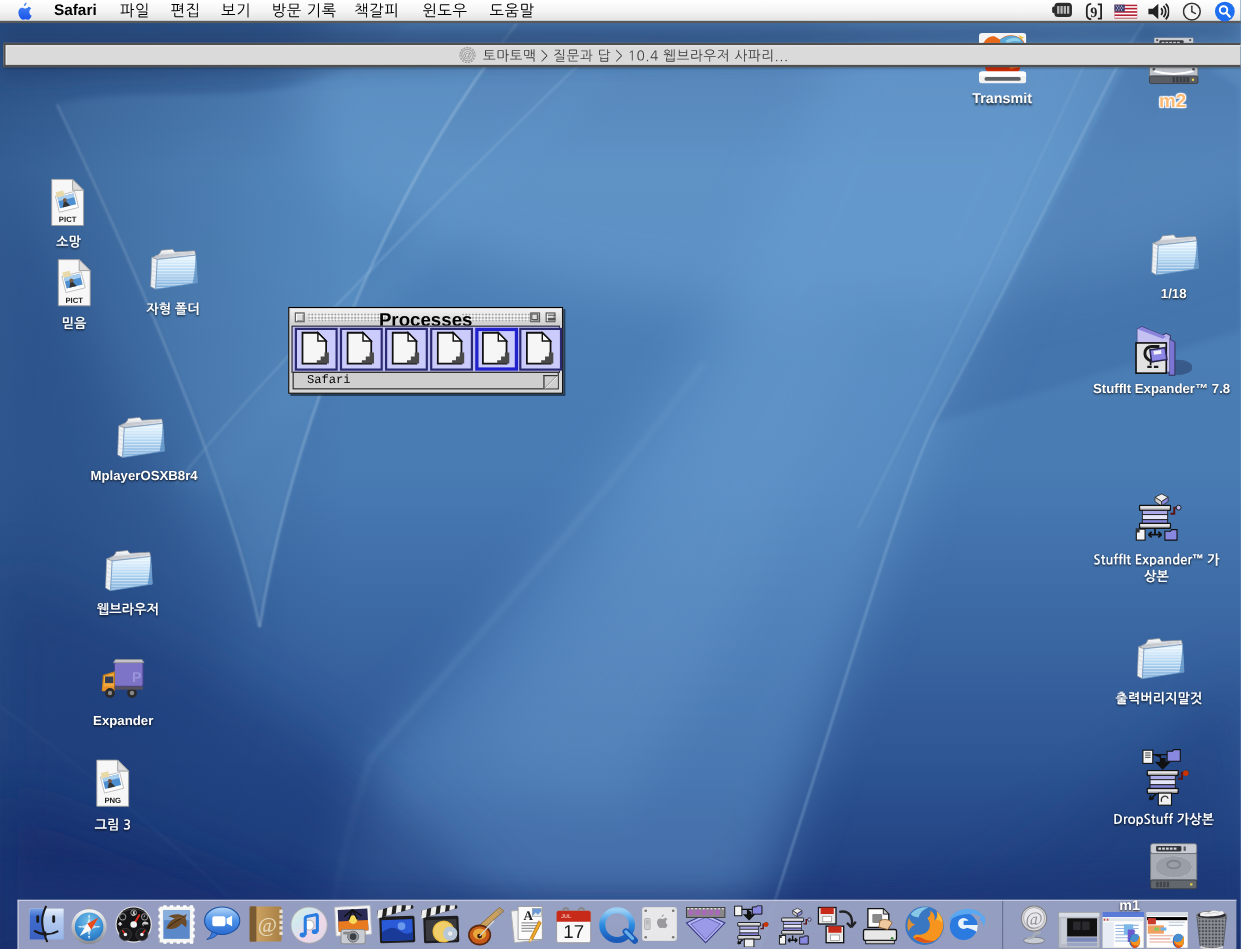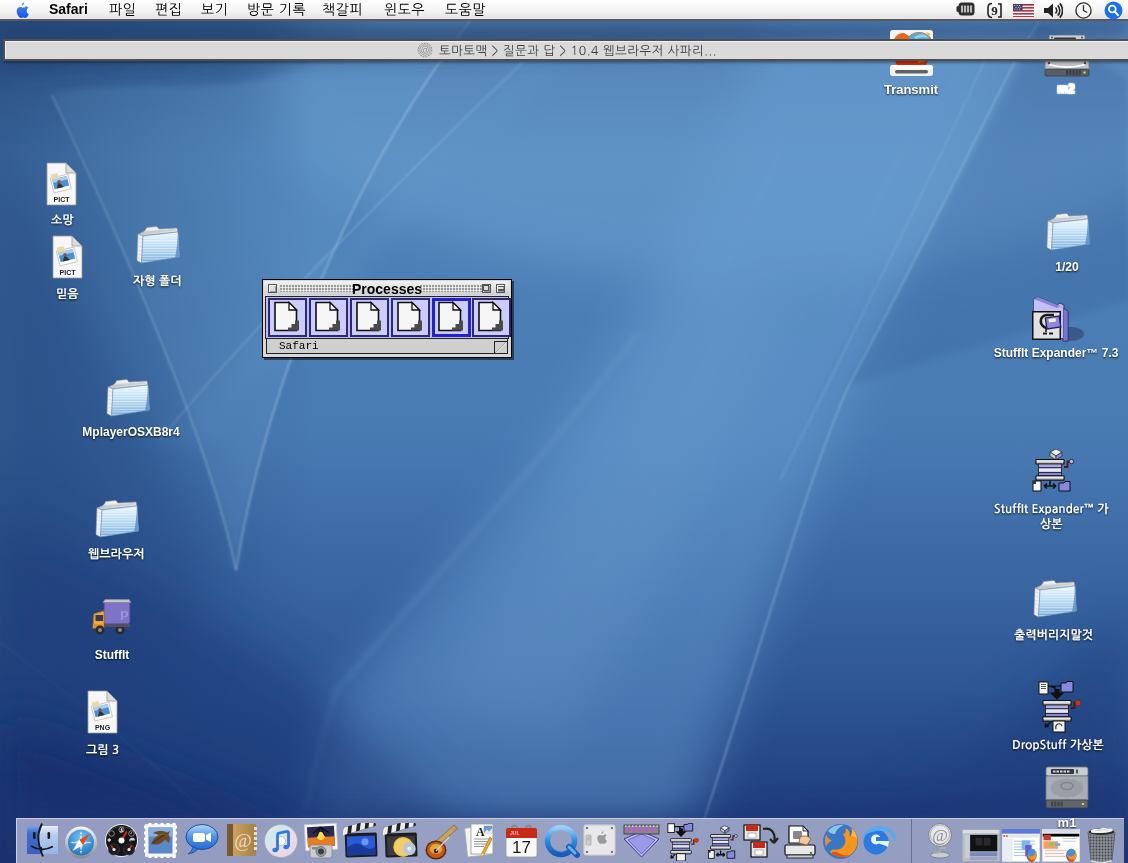--- a/index.html
+++ b/index.html
@@ -26,21 +26,21 @@
   background:#d8d8d8; border:1px solid #000; box-shadow:2px 2px 0 rgba(0,0,0,0.5); }
 #ptitle { position:absolute; left:1px; top:1px; right:1px; height:14px;
   background:linear-gradient(#f2f2f2,#cfcfcf); }
 .pstripes { position:absolute; top:4px; bottom:3px;
   background-image:radial-gradient(circle at 1px 1px, #9a9a9a 0.7px, rgba(0,0,0,0) 0.95px),
                    radial-gradient(circle at 2.5px 2.5px, #ffffff 0.75px, rgba(0,0,0,0) 1px);
   background-size:3px 3px; }
 #pclose { position:absolute; left:4px; top:3px; width:9px; height:9px;
   background:#ddd; border:1px solid #555; box-shadow:inset 1px 1px 0 #fff, inset -1px -1px 0 #999; }
 #ptext { position:absolute; left:0; right:0; top:0px; text-align:center; font-weight:bold;
-  font-size:14px; color:#000; font-family:"Liberation Sans",sans-serif; }
+  font-size:17px; color:#000; font-family:"Liberation Sans",sans-serif; }
 #pzoom { position:absolute; right:19px; top:3px; width:9px; height:9px;
   background:#ddd; border:1px solid #555; box-shadow:inset 1px 1px 0 #fff, inset -1px -1px 0 #999; }
 #pzoom:before { content:""; position:absolute; left:0px; top:0px; width:4px; height:4px; border:1px solid #555; }
 #pcollapse { position:absolute; right:5px; top:3px; width:9px; height:9px;
   background:#ddd; border:1px solid #555; box-shadow:inset 1px 1px 0 #fff, inset -1px -1px 0 #999; }
 #pcollapse:before { content:""; position:absolute; left:1px; top:1px; width:7px; height:2px; border-top:1px solid #555; border-bottom:1px solid #555; }
 #pcollapse:after { content:""; position:absolute; left:1px; top:5px; width:7px; height:1px; border-top:1px solid #555; }
 #pcontent { position:absolute; left:2px; right:2px; top:16px; height:43px;
   background:#bebef2; border:1px solid #222; }
 .pbtn { position:absolute; top:1px; width:39px; height:39px; background:#ccccfc;
@@ -346,21 +346,21 @@
         <rect x="5" y="2.5" width="22" height="5" rx="1" fill="#33363b"></rect>
         <g fill="#cfd3da">
           <rect x="7" y="4" width="2.5" height="2"></rect>
           <rect x="10.5" y="4" width="2.5" height="2"></rect>
           <rect x="14" y="4" width="2.5" height="2"></rect>
           <rect x="17.5" y="4" width="2.5" height="2"></rect>
           <rect x="21" y="4" width="2.5" height="2"></rect>
         </g>
       </svg>
   </div>
-  <div class="dlabel" style="left:1066px;top:82px;color:#ffffff;font-size:12px;text-shadow:0 0 2px #fff, 1px 1px 1px #fff, -1px -1px 1px #fff, 1px -1px 1px #fff, -1px 1px 1px #fff">m2</div>
+  <div class="dlabel" style="left:1066px;top:82px;color:#fdba74;font-size:17px;text-shadow:0 0 2px #fff, 1px 1px 1px #fff, -1px -1px 1px #fff, 1px -1px 1px #fff, -1px 1px 1px #fff">m2</div>
 
   <div class="dicon" style="left:45px;top:162px;width:32px;height:44px">
     <svg width="32" height="44" viewBox="0 0 32 44">
         <use href="#pictdoc"></use>
     <text x="16.5" y="40" text-anchor="middle" font-size="7" font-weight="bold" fill="#222" font-family="Liberation Sans">PICT</text>
       </svg>
   </div>
   <svg class="dlab" style="position:absolute;left:47px;top:211px;z-index:6" width="30" height="18" viewBox="0 0 30 18">
       <path transform="translate(4,13)" d="M1.6 -3.9Q1.6 -3.9 1.5 -3.9Q1.4 -4.0 1.4 -4.1L0.9 -4.8Q0.9 -4.9 0.9 -5.0Q1.0 -5.1 1.1 -5.1Q2.0 -5.4 2.6 -5.8Q3.3 -6.2 3.8 -6.7Q4.2 -7.2 4.5 -7.8Q4.8 -8.5 4.9 -9.3Q4.9 -9.4 4.9 -9.5Q5.0 -9.6 5.1 -9.6L6.1 -9.5Q6.3 -9.5 6.3 -9.3Q6.3 -9.0 6.2 -8.7Q6.4 -8.1 6.7 -7.6Q7.1 -7.1 7.6 -6.6Q8.1 -6.2 8.8 -5.8Q9.4 -5.5 10.1 -5.3Q10.2 -5.3 10.2 -5.2Q10.2 -5.1 10.2 -5.1L9.8 -4.3Q9.7 -4.1 9.5 -4.2Q9.0 -4.3 8.4 -4.6Q7.8 -4.8 7.3 -5.2Q6.8 -5.6 6.4 -6.0Q5.9 -6.4 5.6 -6.9Q5.0 -5.9 4.0 -5.1Q3.0 -4.4 1.6 -3.9ZM11.0 -0.8Q11.0 -0.8 11.0 -0.7Q10.9 -0.7 10.8 -0.7H0.4Q0.3 -0.7 0.3 -0.7Q0.2 -0.8 0.2 -0.8V-1.6Q0.2 -1.7 0.3 -1.8Q0.3 -1.8 0.4 -1.8H4.9V-4.4Q4.9 -4.5 5.1 -4.5H6.1Q6.2 -4.5 6.2 -4.5Q6.3 -4.5 6.3 -4.4V-1.8H10.8Q10.9 -1.8 11.0 -1.8Q11.0 -1.7 11.0 -1.6Z M17.7 -5.1Q17.7 -4.7 17.5 -4.5Q17.3 -4.3 16.9 -4.3H13.3Q12.8 -4.3 12.6 -4.5Q12.4 -4.7 12.4 -5.1V-8.8Q12.4 -9.2 12.6 -9.4Q12.8 -9.6 13.3 -9.6H16.9Q17.3 -9.6 17.5 -9.4Q17.7 -9.3 17.7 -8.8ZM16.3 -8.3Q16.3 -8.4 16.3 -8.5Q16.3 -8.5 16.2 -8.5H14.0Q13.9 -8.5 13.8 -8.5Q13.8 -8.4 13.8 -8.3V-5.6Q13.8 -5.5 13.8 -5.4Q13.9 -5.4 14.0 -5.4H16.2Q16.3 -5.4 16.3 -5.4Q16.3 -5.5 16.3 -5.6ZM22.5 -6.2Q22.5 -6.2 22.4 -6.1Q22.4 -6.1 22.3 -6.1H20.7V-3.6Q20.7 -3.6 20.6 -3.5Q20.6 -3.5 20.5 -3.5H19.4Q19.4 -3.5 19.3 -3.5Q19.3 -3.6 19.3 -3.6V-9.9Q19.3 -10.1 19.4 -10.1H20.5Q20.7 -10.1 20.7 -9.9V-7.2H22.3Q22.4 -7.2 22.4 -7.2Q22.5 -7.1 22.5 -7.1ZM19.4 -1.0Q19.4 -1.3 19.2 -1.5Q19.0 -1.7 18.7 -1.9Q18.4 -2.0 18.0 -2.1Q17.6 -2.2 17.2 -2.2Q16.2 -2.2 15.6 -1.9Q15.1 -1.6 15.1 -1.0Q15.1 -0.7 15.2 -0.5Q15.4 -0.3 15.7 -0.1Q15.9 0.0 16.3 0.1Q16.7 0.2 17.2 0.2Q17.6 0.2 18.0 0.1Q18.4 0.0 18.7 -0.1Q19.0 -0.3 19.2 -0.5Q19.4 -0.7 19.4 -1.0ZM20.8 -1.0Q20.8 -0.5 20.5 -0.1Q20.2 0.3 19.8 0.6Q19.3 0.9 18.6 1.1Q18.0 1.3 17.2 1.3Q16.4 1.3 15.7 1.1Q15.1 0.9 14.6 0.6Q14.1 0.3 13.9 -0.1Q13.6 -0.5 13.6 -1.0Q13.6 -1.5 13.9 -1.9Q14.1 -2.4 14.6 -2.7Q15.1 -3.0 15.7 -3.1Q16.4 -3.3 17.2 -3.3Q18.0 -3.3 18.6 -3.1Q19.3 -3.0 19.8 -2.7Q20.2 -2.4 20.5 -1.9Q20.8 -1.5 20.8 -1.0Z" fill="#ffffff" filter="url(#lsh)"></path>
     </svg>
@@ -408,59 +408,59 @@
       <path d="M4,16 L14,13 L14,30 L3,30 Z" fill="#f2a93b" stroke="#b97a1a" stroke-width="1"></path>
       <rect x="5.5" y="17" width="7.5" height="6" fill="#333c55"></rect>
       <rect x="3" y="26" width="11" height="4" fill="#e8912a"></rect>
       <circle cx="10" cy="32" r="4.5" fill="#2a2a2a"></circle>
         <circle cx="10" cy="32" r="2" fill="#888"></circle>
       <circle cx="30" cy="32" r="4.5" fill="#2a2a2a"></circle>
         <circle cx="30" cy="32" r="2" fill="#888"></circle>
       <rect x="14" y="26" width="26" height="3" fill="#55505f"></rect>
     </svg>
   </div>
-  <div class="dlabel" style="left:112px;top:648px">StuffIt</div>
+  <div class="dlabel" style="left:112px;top:648px">Expander</div>
 
   <div class="dicon" style="left:86px;top:690px;width:32px;height:44px">
     <svg width="32" height="44" viewBox="0 0 32 44">
         <use href="#pictdoc"></use>
     <text x="16.5" y="40" text-anchor="middle" font-size="7" font-weight="bold" fill="#222" font-family="Liberation Sans">PNG</text>
       </svg>
   </div>
   <svg class="dlab" style="position:absolute;left:82px;top:741px;z-index:6" width="41" height="18" viewBox="0 0 41 18">
       <path transform="translate(4,13)" d="M11.0 -0.9Q11.0 -0.9 11.0 -0.8Q10.9 -0.7 10.8 -0.7H0.4Q0.3 -0.7 0.3 -0.8Q0.2 -0.9 0.2 -0.9V-1.7Q0.2 -1.8 0.3 -1.8Q0.3 -1.9 0.4 -1.9H7.6Q7.8 -3.0 7.9 -4.5Q8.0 -6.0 8.0 -7.7Q8.0 -7.9 8.0 -8.0Q7.9 -8.0 7.7 -8.0H1.9Q1.9 -8.0 1.8 -8.1Q1.8 -8.1 1.8 -8.2V-9.0Q1.8 -9.1 1.8 -9.1Q1.9 -9.2 1.9 -9.2H8.6Q9.1 -9.2 9.3 -8.9Q9.4 -8.6 9.4 -8.2Q9.4 -6.6 9.3 -5.0Q9.3 -3.4 9.0 -1.9H10.8Q10.9 -1.9 11.0 -1.8Q11.0 -1.8 11.0 -1.7Z M19.7 -1.5Q19.7 -1.6 19.7 -1.6Q19.6 -1.7 19.5 -1.7H15.6Q15.5 -1.7 15.5 -1.6Q15.4 -1.6 15.4 -1.5V-0.2Q15.4 -0.1 15.5 -0.0Q15.5 -0.0 15.6 -0.0H19.5Q19.6 -0.0 19.7 -0.0Q19.7 -0.1 19.7 -0.2ZM21.1 0.2Q21.1 0.7 20.9 0.9Q20.7 1.1 20.2 1.1H15.0Q14.4 1.1 14.2 0.9Q14.1 0.7 14.1 0.2V-1.9Q14.1 -2.4 14.3 -2.6Q14.5 -2.8 14.9 -2.8H20.1Q20.7 -2.8 20.9 -2.6Q21.1 -2.4 21.1 -1.9ZM18.9 -4.4Q18.9 -4.4 18.8 -4.3Q18.8 -4.3 18.7 -4.3Q18.2 -4.2 17.5 -4.1Q16.8 -4.0 16.1 -3.9Q15.4 -3.9 14.7 -3.9Q13.9 -3.9 13.3 -3.9Q12.8 -3.9 12.7 -4.1Q12.5 -4.2 12.5 -4.6V-6.6Q12.5 -7.0 12.7 -7.2Q12.8 -7.3 13.2 -7.3H16.0Q16.2 -7.3 16.2 -7.3Q16.2 -7.4 16.2 -7.5V-8.4Q16.2 -8.5 16.2 -8.6Q16.2 -8.6 16.0 -8.6H12.7Q12.6 -8.6 12.6 -8.6Q12.5 -8.7 12.5 -8.7V-9.5Q12.5 -9.6 12.6 -9.6Q12.6 -9.7 12.7 -9.7H16.8Q17.2 -9.7 17.4 -9.5Q17.6 -9.3 17.6 -8.9V-7.1Q17.6 -6.6 17.4 -6.5Q17.2 -6.3 16.8 -6.3H14.0Q13.9 -6.3 13.9 -6.3Q13.9 -6.2 13.9 -6.1V-5.2Q13.9 -5.0 14.1 -5.0Q14.6 -5.0 15.2 -5.0Q15.8 -5.0 16.4 -5.0Q16.9 -5.1 17.5 -5.1Q18.0 -5.2 18.5 -5.3Q18.6 -5.3 18.7 -5.3Q18.7 -5.2 18.7 -5.2ZM21.1 -3.5Q21.1 -3.4 20.9 -3.4H19.8Q19.7 -3.4 19.7 -3.5V-9.9Q19.7 -10.1 19.8 -10.1H20.9Q21.1 -10.1 21.1 -9.9Z M31.3 -0.6Q30.8 -0.2 30.2 -0.0Q29.5 0.1 28.8 0.1Q28.3 0.1 27.8 0.0Q27.3 -0.0 26.8 -0.2Q26.7 -0.2 26.7 -0.3Q26.6 -0.3 26.6 -0.5L26.7 -1.4Q26.7 -1.5 26.8 -1.5Q26.9 -1.5 27.0 -1.5Q27.3 -1.4 27.7 -1.3Q28.0 -1.2 28.3 -1.2Q28.5 -1.2 28.8 -1.1Q29.1 -1.1 29.3 -1.2Q29.6 -1.2 29.8 -1.3Q30.1 -1.3 30.3 -1.5Q30.8 -1.9 30.8 -2.7Q30.8 -3.0 30.7 -3.2Q30.6 -3.5 30.3 -3.7Q30.1 -3.9 29.6 -4.0Q29.2 -4.1 28.7 -4.1H28.1Q28.0 -4.1 27.9 -4.1Q27.9 -4.2 27.9 -4.3V-5.1Q27.9 -5.3 27.9 -5.3Q28.0 -5.3 28.1 -5.3H28.6Q28.9 -5.3 29.3 -5.4Q29.6 -5.5 30.0 -5.6Q30.3 -5.8 30.6 -6.1Q30.8 -6.4 30.8 -6.8Q30.8 -7.1 30.7 -7.3Q30.5 -7.5 30.3 -7.7Q30.0 -7.8 29.7 -7.9Q29.4 -8.0 29.2 -8.0Q29.0 -8.0 28.8 -7.9Q28.6 -7.9 28.4 -7.8Q28.1 -7.8 27.9 -7.7Q27.6 -7.6 27.4 -7.6Q27.3 -7.5 27.2 -7.5Q27.2 -7.6 27.2 -7.7L27.0 -8.5Q27.0 -8.6 27.1 -8.7Q27.1 -8.7 27.2 -8.8Q27.8 -9.0 28.3 -9.1Q28.8 -9.2 29.3 -9.2Q29.8 -9.2 30.3 -9.1Q30.9 -8.9 31.3 -8.7Q31.7 -8.4 31.9 -7.9Q32.2 -7.5 32.2 -6.9Q32.2 -6.6 32.0 -6.2Q31.9 -5.9 31.7 -5.6Q31.5 -5.3 31.2 -5.1Q30.9 -4.9 30.6 -4.7Q31.4 -4.4 31.8 -3.8Q32.2 -3.3 32.2 -2.7Q32.2 -2.0 32.0 -1.5Q31.7 -1.0 31.3 -0.6Z" fill="#ffffff" filter="url(#lsh)"></path>
     </svg>
 
   <div class="dicon" style="left:1044px;top:209px;width:46px;height:44px">
     <svg width="46" height="44" viewBox="0 0 46 44">
         <use href="#folder"></use>
       </svg>
   </div>
-  <div class="dlabel" style="left:1067px;top:260px">1/20</div>
+  <div class="dlabel" style="left:1067px;top:260px">1/18</div>
 
   <div class="dicon" style="left:1030px;top:293px;width:54px;height:50px">
     <svg width="54" height="50" viewBox="0 0 54 50">
       <ellipse cx="41" cy="41" rx="13" ry="7" fill="rgba(25,35,70,0.38)"></ellipse>
       <path d="M4,6 L8,4 L27,12 L30,10 L34,12 L34,16 L38,18 L38,48 L33,48 L33,45 L4,45 Z" fill="#b8b4ee" stroke="#3a3a6a" stroke-width="1"></path>
       <path d="M33,15 L38,18 L38,48 L33,48 Z" fill="#7a74d2" stroke="#3a3a6a" stroke-width="0.8"></path>
       <path d="M4,6 L27,15 L33,15 L33,45 L4,45 Z" fill="#c4c0f2"></path>
       <path d="M4,6 L8,4 L30,13 L27,15 Z" fill="#8a84dc"></path>
       <rect x="2" y="18" width="29" height="29" fill="#111"></rect>
       <rect x="3.5" y="19.5" width="26" height="26" fill="#e2e2e2"></rect>
       <path d="M6,22 L27,22 L27,26 L10,26 L10,38 L18,38 L18,41 L6,41 Z" fill="none"></path>
       <path d="M22,34 Q18,36 14,34 Q10,31 11,26.5 Q12,22.5 17,22 L24,22" stroke="#1a1a1a" stroke-width="2.6" fill="none"></path>
       <path d="M13,40.5 l4,0 M19,40.5 l4,0" stroke="#1a1a1a" stroke-width="2"></path>
       <path d="M16,34 l0,5" stroke="#1a1a1a" stroke-width="1.6"></path>
       <g transform="rotate(-8 23 29)">
           <rect x="16" y="24" width="14" height="11" fill="#8c86e6" stroke="#26264e" stroke-width="1.4"></rect>
       <rect x="19" y="25.5" width="7" height="3.5" fill="#f2f2f8"></rect>
         </g>
     </svg>
   </div>
-  <div class="dlabel" style="left:1056px;top:346px">StuffIt Expander™ 7.3</div>
+  <div class="dlabel" style="left:1056px;top:346px">StuffIt Expander™ 7.8</div>
 
   <div class="dicon" style="left:1028px;top:448px;width:48px;height:48px">
     <svg width="48" height="48" viewBox="0 0 48 48">
       <g transform="translate(12,-4)">
           <path d="M10,8 L16,5 L22,8 L16,12 Z" fill="#eee" stroke="#333" stroke-width="0.8"></path>
           <path d="M10,8 L16,12 L16,16 L10,12 Z" fill="#ccc" stroke="#333" stroke-width="0.8"></path>
           <path d="M22,8 L16,12 L16,16 L22,12 Z" fill="#8888dd" stroke="#333" stroke-width="0.8"></path>
         </g>
       <g transform="translate(0,4)">
           <use href="#press"></use>
@@ -535,21 +535,21 @@
       <rect x="1" y="34" width="42" height="8" rx="1.5" fill="#62666d" stroke="#3a3e44" stroke-width="0.8"></rect>
       <g fill="#42464c">
           <rect x="6" y="35.5" width="2.2" height="5"></rect>
           <rect x="9.2" y="35.5" width="2.2" height="5"></rect>
           <rect x="12.4" y="35.5" width="2.2" height="5"></rect>
           <rect x="15.6" y="35.5" width="2.2" height="5"></rect>
         </g>
       <rect x="37" y="37" width="2" height="2" fill="#e8d44a"></rect>
     </svg>
   </div>
-  <div class="dlabel" style="left:1067px;top:815px;z-index:45;font-size:13px">m1</div>
+  <div class="dlabel" style="left:1027px;top:815px;z-index:45;font-size:13px">m1</div>
 
   <div id="procwin">
     <div id="ptitle">
       <div class="pstripes" style="left:16px;width:74px"></div>
       <div class="pstripes" style="left:156px;width:70px"></div>
       <div id="pclose"></div>
       <span id="ptext">Processes</span>
       <div id="pzoom"></div>
       <div id="pcollapse"></div>
     </div>

